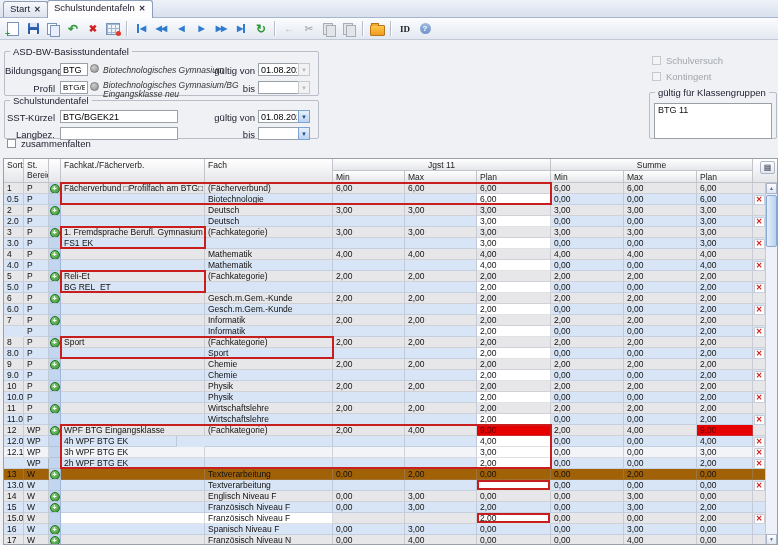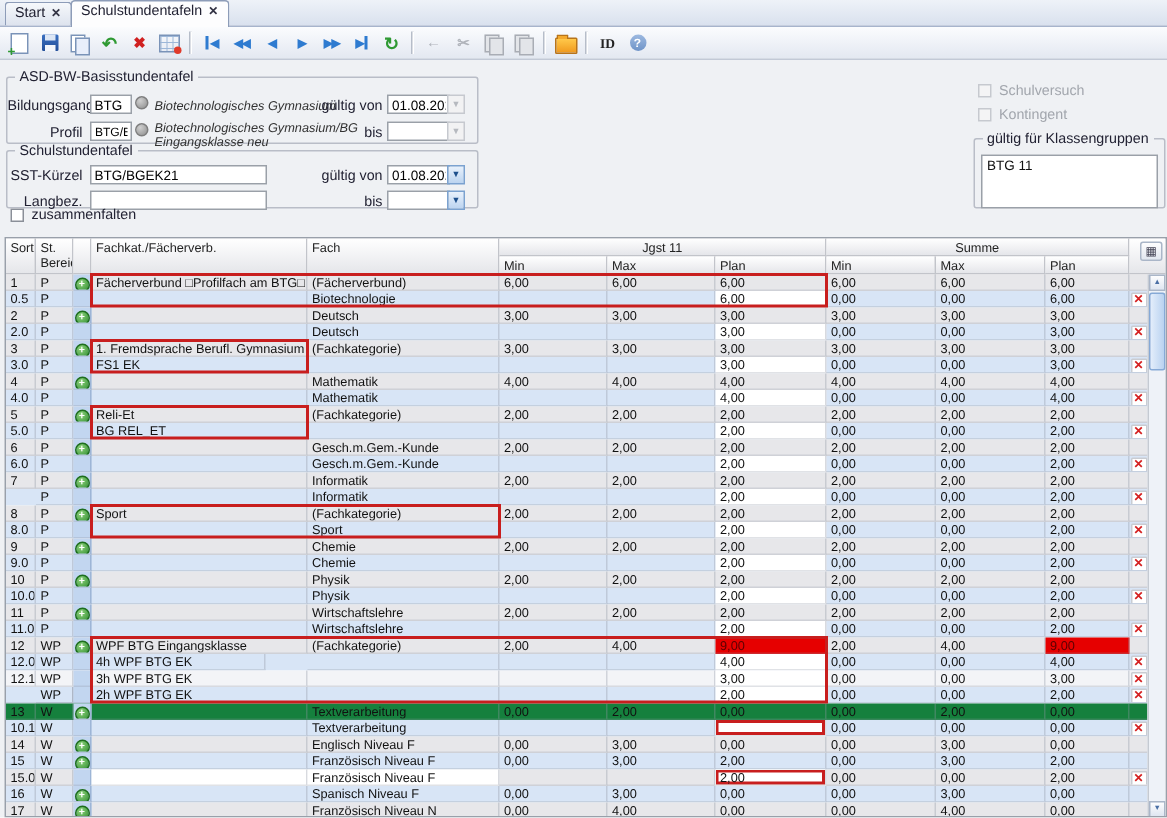--- a/index.html
+++ b/index.html
@@ -612,36 +612,36 @@
       <div class="cell" style="left: 57px; width: 144px;">2h WPF BTG EK</div>
       <div class="cell" style="left: 201px; width: 128px;"></div>
       <div class="cell" style="left: 329px; width: 72px;"></div>
       <div class="cell" style="left: 401px; width: 72px;"></div>
       <div class="cell white" style="left: 473px; width: 74px;">2,00</div>
       <div class="cell" style="left: 547px; width: 73px;">0,00</div>
       <div class="cell" style="left: 620px; width: 73px;">0,00</div>
       <div class="cell" style="left: 693px; width: 56px;">2,00</div>
       <div class="cell" style="left: 749px; width: 12px; border-right: none; text-align: center; padding: 0px;"><span class="delico">✕</span></div>
     </div>
-    <div class="row" style="top:310px;background:#15803d;">
+    <div class="row" style="top:310px;background:#a16207;">
       <div class="cell" style="left: 0px; width: 20px;">13</div>
       <div class="cell" style="left: 20px; width: 25px;">W</div>
       <div class="cell icon" style="left: 45px; width: 12px;"><span class="addico">+</span></div>
       <div class="cell" style="left: 57px; width: 144px;"></div>
       <div class="cell" style="left: 201px; width: 128px;">Textverarbeitung</div>
       <div class="cell" style="left: 329px; width: 72px;">0,00</div>
       <div class="cell" style="left: 401px; width: 72px;">2,00</div>
       <div class="cell" style="left: 473px; width: 74px;">0,00</div>
       <div class="cell" style="left: 547px; width: 73px;">0,00</div>
       <div class="cell" style="left: 620px; width: 73px;">2,00</div>
       <div class="cell" style="left: 693px; width: 56px;">0,00</div>
       <div class="cell" style="left: 749px; width: 12px; border-right: none;"></div>
     </div>
     <div class="row" style="top:321px;background:#d8e5f6;">
-      <div class="cell" style="left: 0px; width: 20px;">10.1</div>
+      <div class="cell" style="left: 0px; width: 20px;">13.0</div>
       <div class="cell" style="left: 20px; width: 25px;">W</div>
       <div class="cell icon" style="left: 45px; width: 12px;"></div>
       <div class="cell" style="left: 57px; width: 144px;"></div>
       <div class="cell" style="left: 201px; width: 128px;">Textverarbeitung</div>
       <div class="cell" style="left: 329px; width: 72px;"></div>
       <div class="cell" style="left: 401px; width: 72px;"></div>
       <div class="cell redbox" style="left: 473px; width: 74px;"></div>
       <div class="cell" style="left: 547px; width: 73px;">0,00</div>
       <div class="cell" style="left: 620px; width: 73px;">0,00</div>
       <div class="cell" style="left: 693px; width: 56px;">0,00</div>

